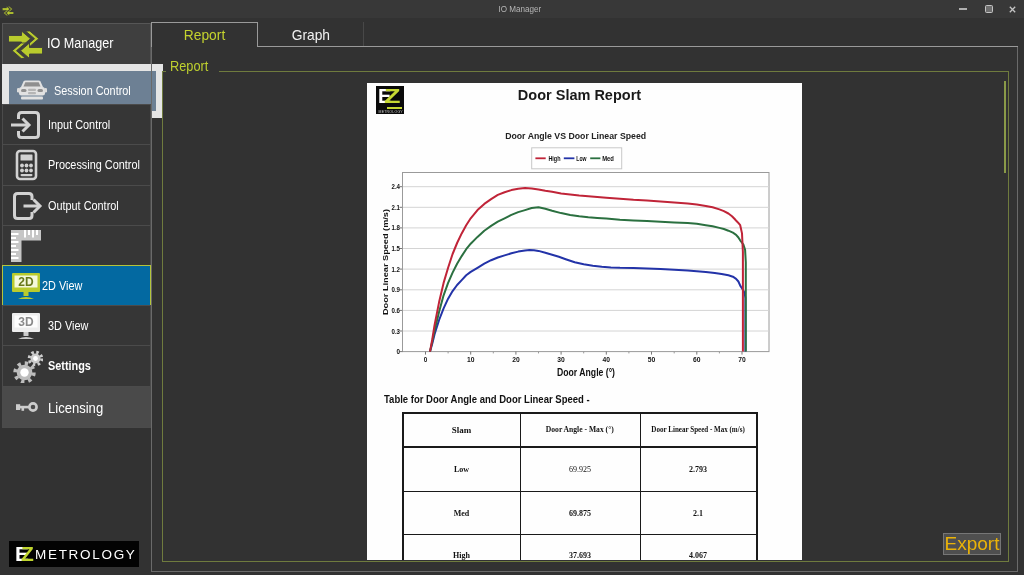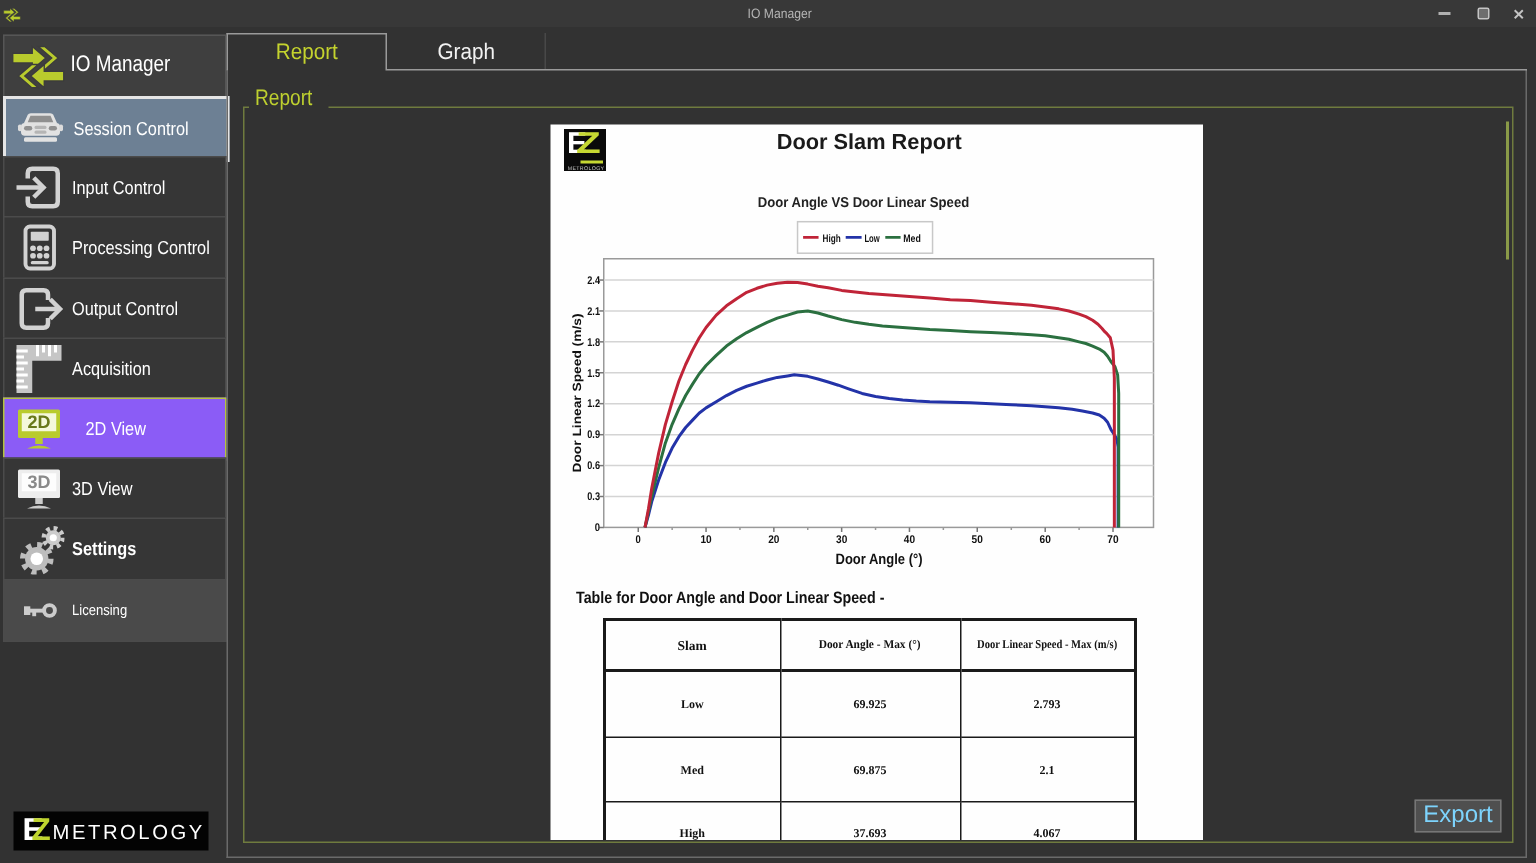--- a/index.html
+++ b/index.html
@@ -28,21 +28,21 @@
 <svg class="abs" style="left:4px;top:2px;" width="37" height="37" viewBox="0 0 36 37">
       <g fill="#b9cb2d" stroke="#3c3c3c" stroke-width="0.9">
 <polygon points="1,9.5 14,9.5 14,5 23,12.7 14,20.5 14,16 1,16"></polygon>
 <polygon points="18,5 27,12.7 18,20.5 22.3,20.5 31.3,12.7 22.3,5"></polygon>
 <polygon points="35,21.5 22,21.5 22,17 13,24.7 22,32.5 22,28 35,28"></polygon>
 <polygon points="18,17 9,24.7 18,32.5 13.7,32.5 4.7,24.7 13.7,17"></polygon>
 </g>
     </svg>
 <div class="abs" style="left:44px;top:10px;font-size:15px;color:#ffffff;white-space:nowrap;"><span style="display:inline-block;transform:scaleX(0.84);transform-origin:left center;">IO Manager</span></div>
 </div>
-<div class="abs" style="left:2px;top:64px;width:147px;height:40px;background:#6d8094;border:2px solid #e5e5e5;">
+<div class="abs" style="left:2px;top:64px;width:147px;height:40px;background:#6d8094;border:7px solid #e5e5e5;">
 <div class="abs" style="left:5px;top:3px;width:36px;height:34px;display:flex;align-items:center;justify-content:center;">
       <svg width="32" height="28" viewBox="0 0 32 28">
 <path d="M5 10 L7.5 4.5 Q8 3.5 9.5 3.5 L22.5 3.5 Q24 3.5 24.5 4.5 L27 10 Z" fill="#e2e2e2"></path>
 <path d="M7.5 9.5 L9.3 5.2 L22.7 5.2 L24.5 9.5 Z" fill="#8f8f8f"></path>
 <rect x="3" y="10" width="26" height="8.5" rx="2.5" fill="#e2e2e2"></rect>
 <rect x="5" y="19.5" width="22" height="3" rx="1" fill="#e2e2e2"></rect>
 <rect x="5" y="12" width="5.5" height="3" rx="1.5" fill="#909090"></rect>
 <rect x="21.5" y="12" width="5.5" height="3" rx="1.5" fill="#909090"></rect>
 <rect x="12" y="11.8" width="8" height="2.2" rx="1" fill="#b5b5b5"></rect>
 <rect x="12" y="15" width="8" height="2.2" rx="1" fill="#b5b5b5"></rect>
@@ -108,35 +108,32 @@
 <line x1="2" y1="5" x2="9.5" y2="5"></line>
           <line x1="2" y1="9" x2="7" y2="9"></line>
           <line x1="2" y1="13" x2="9.5" y2="13"></line>
           <line x1="2" y1="17" x2="7" y2="17"></line>
           <line x1="2" y1="21" x2="9.5" y2="21"></line>
           <line x1="2" y1="25" x2="7" y2="25"></line>
           <line x1="2" y1="29" x2="9.5" y2="29"></line>
 </g>
       </svg>
     </div>
-<div class="abs" style="left:45px;top:0;height:40px;display:flex;align-items:center;font-size:12.5px;color:#ffffff;white-space:nowrap;">
-      <span style="transform:scaleX(0.87);transform-origin:left center;display:inline-block;">Acquisition</span>
-    </div>
-</div>
-<div class="abs" style="left:2px;top:265px;width:147px;height:40px;background:#8b5cf6;border:1px solid #b4c43c;">
+</div>
+<div class="abs" style="left:2px;top:265px;width:147px;height:40px;background:#0369a1;border:1px solid #b4c43c;">
 <div class="abs" style="left:5px;top:3px;width:36px;height:34px;display:flex;align-items:center;justify-content:center;">
       <svg width="34" height="32" viewBox="0 0 34 32">
 <rect x="3" y="3" width="28" height="19" rx="1" fill="#b9cb2d"></rect>
 <rect x="5.5" y="5.5" width="23" height="12" fill="#f4f8da"></rect>
 <text x="17" y="15.5" font-size="12" font-weight="bold" fill="#68781a" text-anchor="middle" font-family="Liberation Sans">2D</text>
 <rect x="14.5" y="22" width="5" height="4" fill="#b9cb2d"></rect>
 <path d="M9 29 Q17 25 25 29 Z" fill="#b9cb2d"></path>
 </svg>
     </div>
-<div class="abs" style="left:54px;top:0;height:40px;display:flex;align-items:center;font-size:12.5px;color:#ffffff;white-space:nowrap;">
+<div class="abs" style="left:39px;top:0;height:40px;display:flex;align-items:center;font-size:12.5px;color:#ffffff;white-space:nowrap;">
       <span style="transform:scaleX(0.87);transform-origin:left center;display:inline-block;">2D View</span>
     </div>
 </div>
 <div class="abs" style="left:2px;top:305px;width:147px;height:40px;background:#363636;border:1px solid #4b4b4b;">
 <div class="abs" style="left:5px;top:3px;width:36px;height:34px;display:flex;align-items:center;justify-content:center;">
       <svg width="34" height="32" viewBox="0 0 34 32">
 <rect x="3" y="3" width="28" height="19" rx="1" fill="#ededed"></rect>
 <rect x="5.5" y="5.5" width="23" height="12" fill="#fdfdfd"></rect>
 <text x="17" y="15.5" font-size="12" font-weight="bold" fill="#8a8a8a" text-anchor="middle" font-family="Liberation Sans">3D</text>
 <rect x="14.5" y="22" width="5" height="4" fill="#cccccc"></rect>
@@ -164,21 +161,21 @@
 </div>
 <div class="abs" style="left:2px;top:386px;width:147px;height:40px;background:#4a4a4a;border:1px solid #4b4b4b;">
 <div class="abs" style="left:5px;top:3px;width:36px;height:34px;display:flex;align-items:center;justify-content:center;">
       <svg width="34" height="34" viewBox="0 0 34 34">
 <circle cx="24" cy="17" r="3.6" fill="none" stroke="#cccccc" stroke-width="2.6"></circle>
 <rect x="7" y="15.8" width="14" height="2.6" fill="#cccccc"></rect>
 <rect x="7" y="14.2" width="4.2" height="5.8" fill="#cccccc"></rect>
 <rect x="12.5" y="18" width="2.6" height="2.8" fill="#cccccc"></rect>
 </svg>
     </div>
-<div class="abs" style="left:45px;top:0;height:40px;display:flex;align-items:center;font-size:10px;color:#ffffff;white-space:nowrap;">
+<div class="abs" style="left:45px;top:0;height:40px;display:flex;align-items:center;font-size:15px;color:#ffffff;white-space:nowrap;">
       <span style="transform:scaleX(0.87);transform-origin:left center;display:inline-block;">Licensing</span>
     </div>
 </div>
 <div class="abs" style="left:9px;top:541px;width:130px;height:26px;background:#030303;">
 <span class="abs" style="left:6px;top:2px;font-size:21px;font-weight:bold;color:#ffffff;line-height:21px;">E</span>
 <span class="abs" style="left:12px;top:2px;font-size:21px;font-weight:bold;color:#bfd42e;line-height:21px;">Z</span>
 <div class="abs" style="left:26px;top:6px;font-size:13.5px;color:#ffffff;letter-spacing:1.7px;white-space:nowrap;">METROLOGY</div>
 </div>
 
 <div class="abs" style="left:151px;top:46px;width:867px;height:526px;border-left:1px solid #6a6a6a;border-right:1px solid #6a6a6a;border-bottom:1px solid #6a6a6a;box-sizing:border-box;"></div>
@@ -271,33 +268,33 @@
 <div class="abs" style="left:17px;top:309.5px;font-size:11px;font-weight:bold;color:#111;white-space:nowrap;"><span style="display:inline-block;transform:scaleX(0.865);transform-origin:left center;">Table for Door Angle and Door Linear Speed -</span></div>
 <table class="abs" style="left:34.5px;top:328.5px;width:350px;border-collapse:collapse;font-family:'Liberation Serif',serif;color:#111;table-layout:fixed;border:2px solid #1a1a1a;">
 <tbody>
         <tr style="height:34px;">
           <td style="text-align:center;font-size:9px;font-weight:bold;border:1px solid #1a1a1a;padding:0;border-top:2px solid #1a1a1a;border-bottom:2px solid #1a1a1a;width:116px;">Slam</td>
           <td style="text-align:center;font-size:8px;font-weight:bold;border:1px solid #1a1a1a;padding:0;border-top:2px solid #1a1a1a;border-bottom:2px solid #1a1a1a;width:119px;"><span style="display:inline-block;transform:scaleX(0.95);transform-origin:center;white-space:nowrap;">Door Angle - Max (°)</span></td>
           <td style="text-align:center;font-size:8px;font-weight:bold;border:1px solid #1a1a1a;padding:0;border-top:2px solid #1a1a1a;border-bottom:2px solid #1a1a1a;width:115px;"><span style="display:inline-block;transform:scaleX(0.88);transform-origin:center;white-space:nowrap;">Door Linear Speed - Max (m/s)</span></td>
         </tr>
 <tr style="height:45px;">
           <td style="text-align:center;font-size:8px;font-weight:bold;border:1px solid #1a1a1a;padding:0;">Low</td>
-          <td style="text-align:center;font-size:8px;font-weight:bold;border:1px solid #1a1a1a;padding:0;">69.925</td>
+          <td style="text-align:center;font-size:8px;font-weight:normal;border:1px solid #1a1a1a;padding:0;">69.925</td>
           <td style="text-align:center;font-size:8px;font-weight:bold;border:1px solid #1a1a1a;padding:0;">2.793</td>
         </tr>
 <tr style="height:43px;">
           <td style="text-align:center;font-size:8px;font-weight:bold;border:1px solid #1a1a1a;padding:0;">Med</td>
           <td style="text-align:center;font-size:8px;font-weight:bold;border:1px solid #1a1a1a;padding:0;margin-left:32px;">69.875</td>
           <td style="text-align:center;font-size:8px;font-weight:bold;border:1px solid #1a1a1a;padding:0;">2.1</td>
         </tr>
 <tr style="height:42px;">
           <td style="text-align:center;font-size:8px;font-weight:bold;border:1px solid #1a1a1a;padding:0;">High</td>
           <td style="text-align:center;font-size:8px;font-weight:bold;border:1px solid #1a1a1a;padding:0;">37.693</td>
           <td style="text-align:center;font-size:8px;font-weight:bold;border:1px solid #1a1a1a;padding:0;">4.067</td>
         </tr>
 </tbody>
     </table>
 
 </div>
 
 <div class="abs" style="left:943px;top:533px;width:58px;height:22px;background:#4f4f4f;border:1px solid #767676;box-sizing:border-box;text-align:center;">
-<span style="font-size:16px;color:#7dd3fc;line-height:20px;">Export</span>
+<span style="font-size:19px;color:#eab308;line-height:20px;">Export</span>
 </div>
 
 </body></html>

